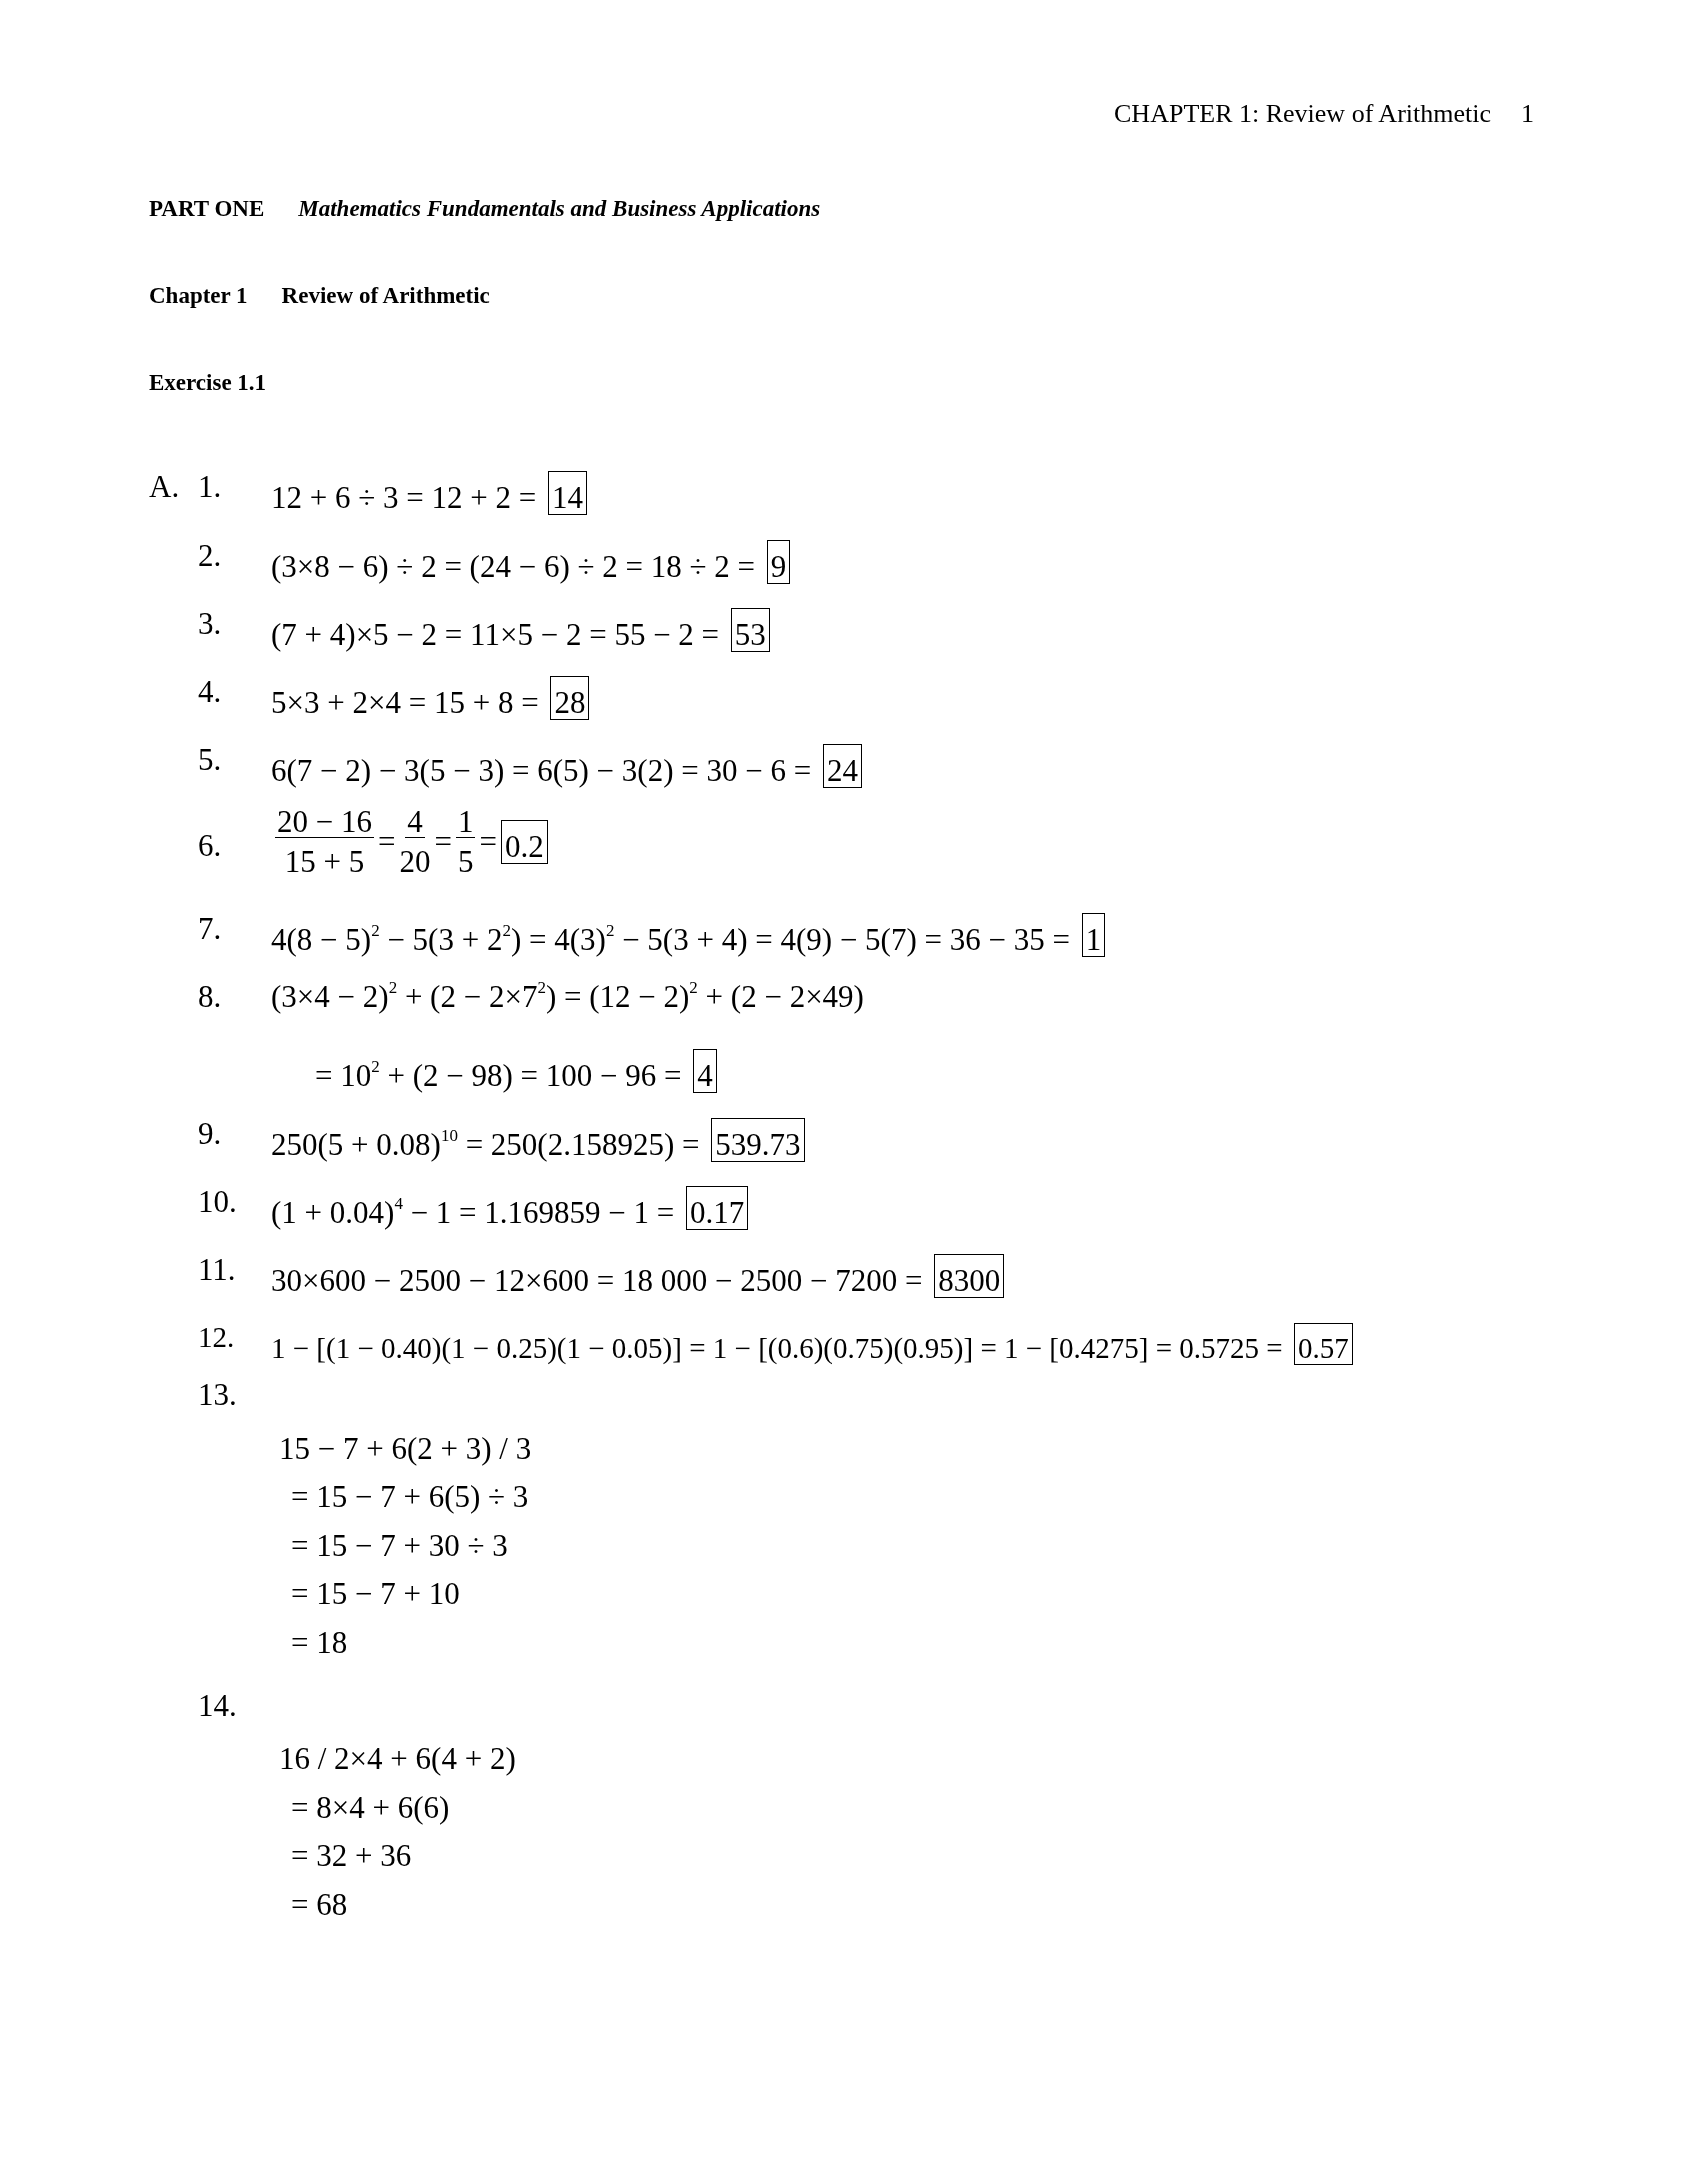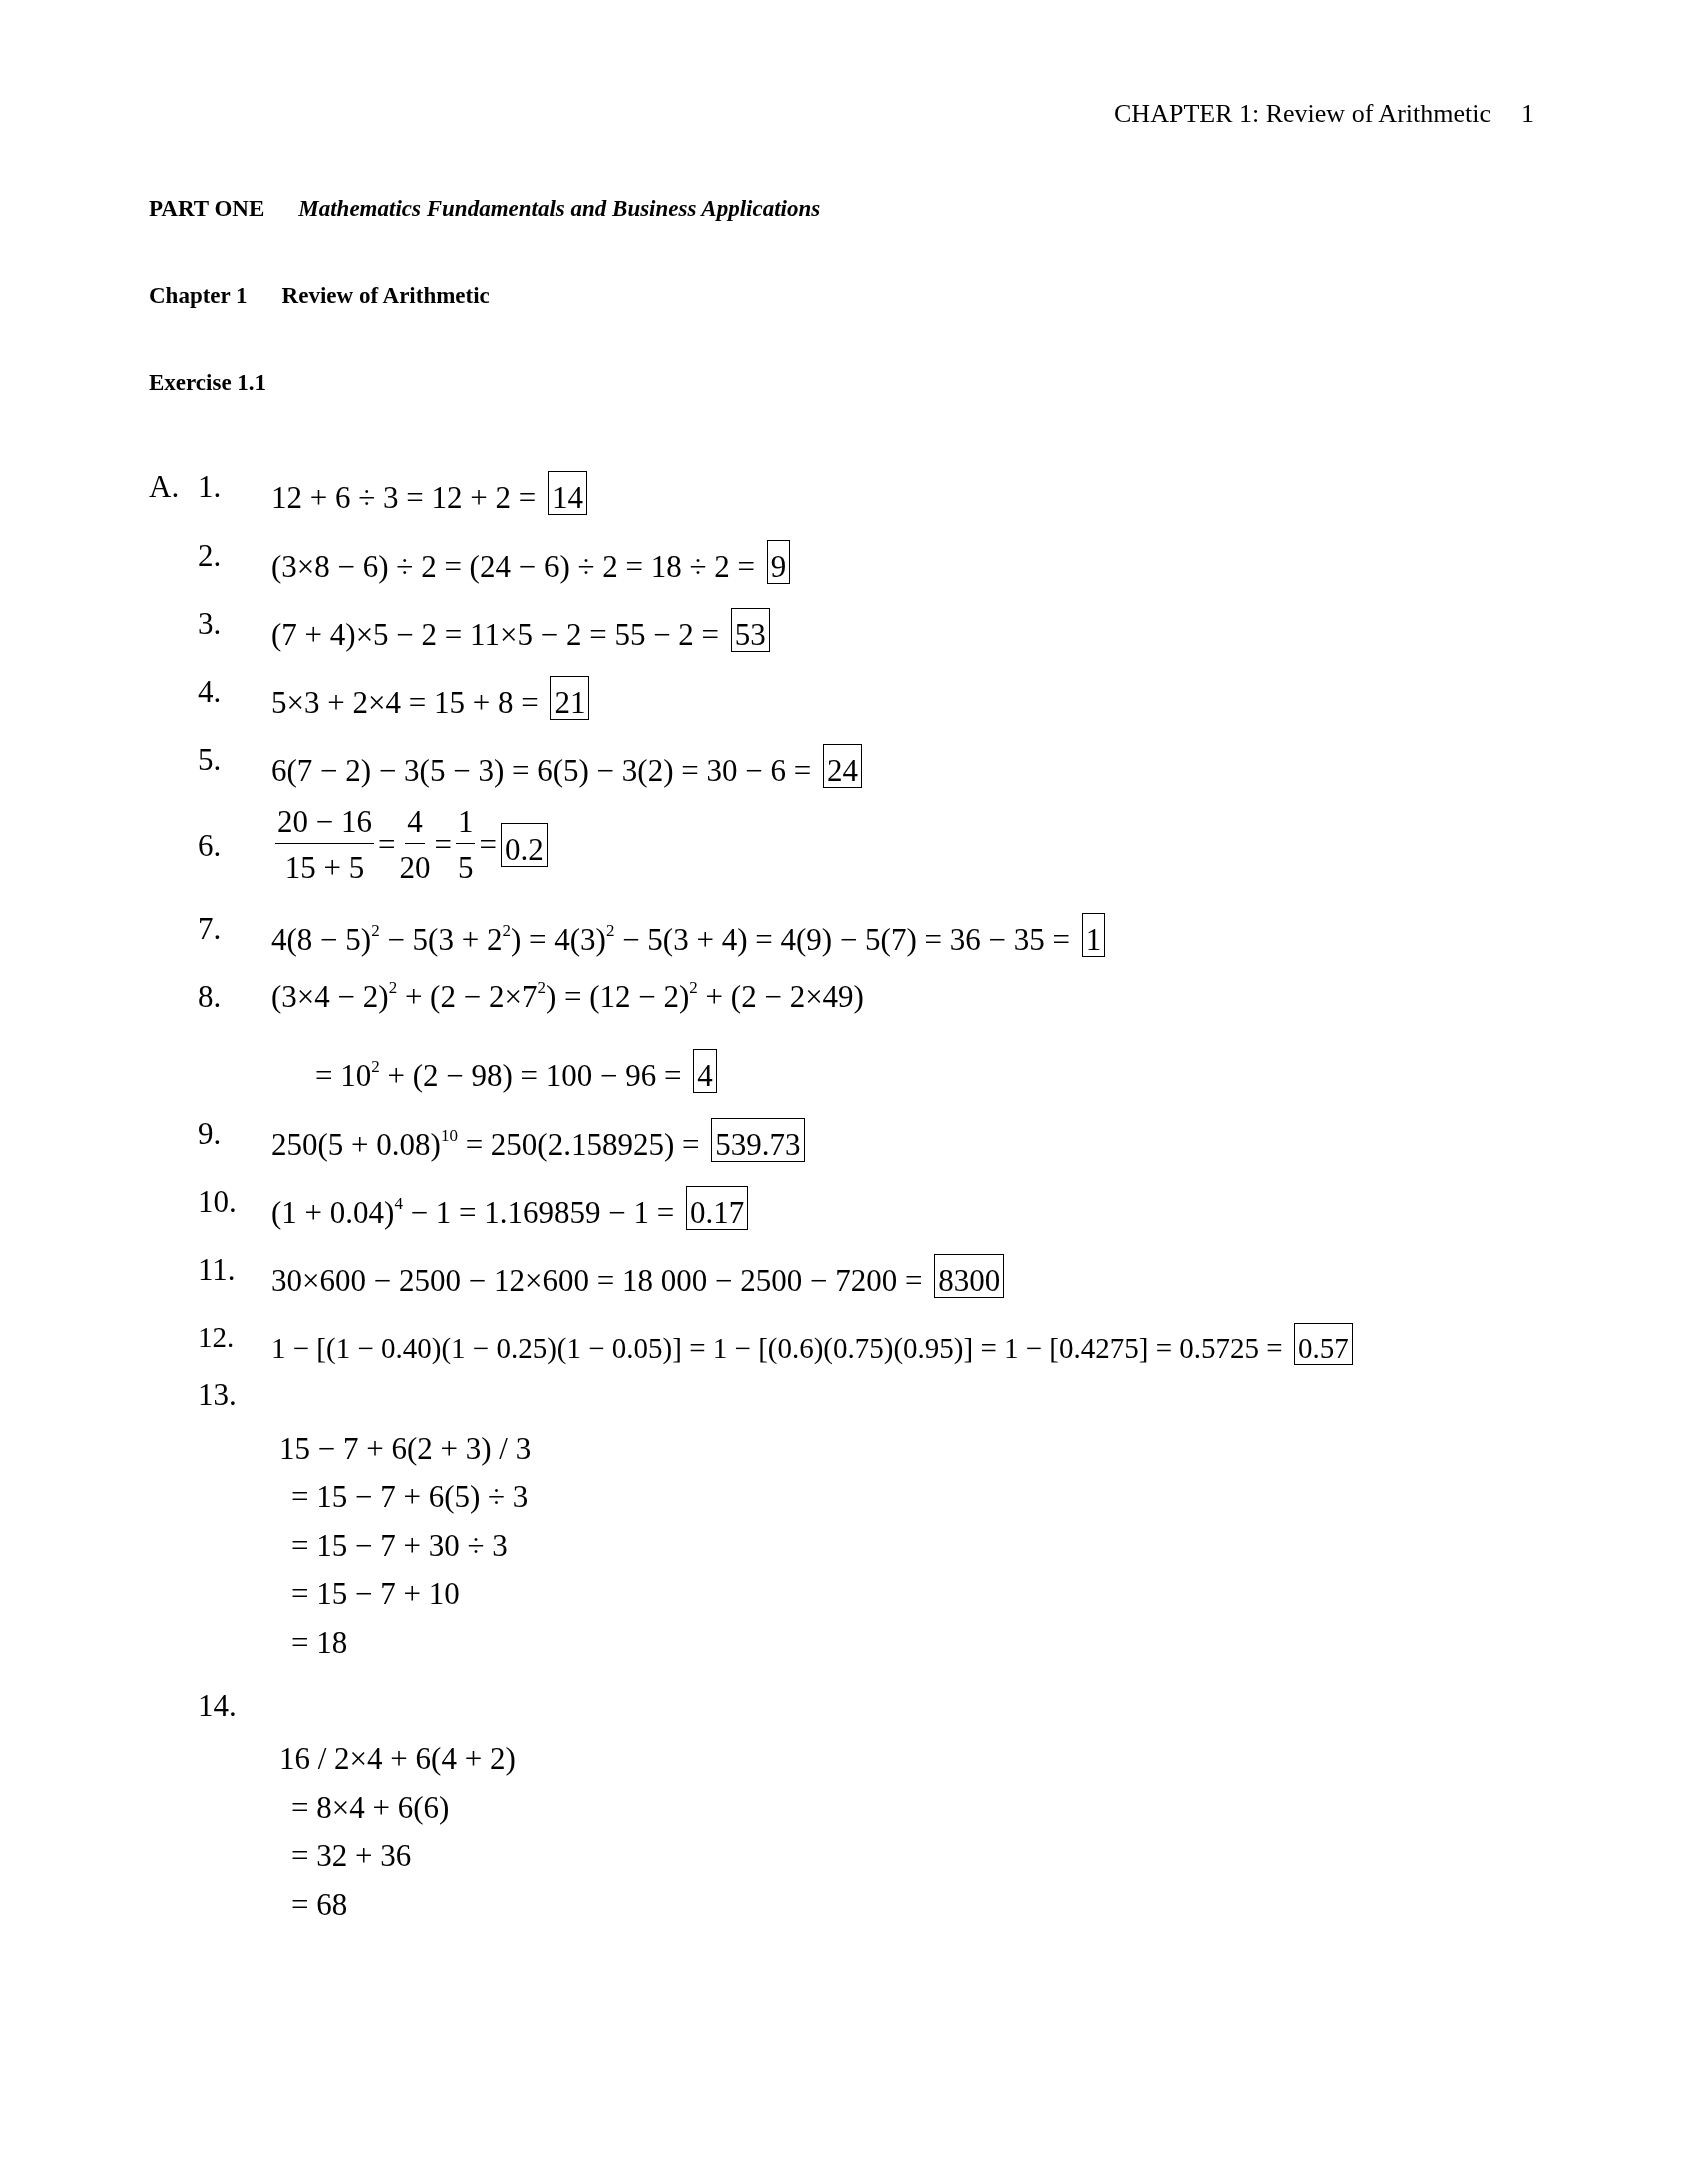--- a/index.html
+++ b/index.html
@@ -31,21 +31,21 @@
   .step.sub { left: 291px; }
   .box {
     display: inline-block; border: 1.5px solid #000; padding: 10px 3px 1px 3px;
     line-height: 1; margin-left: 4px;
   }
   sup { font-size: 17px; vertical-align: 14px; line-height: 0; }
   .frac {
     display: inline-flex; flex-direction: column; align-items: center; vertical-align: middle;
     margin: 0 4px;
   }
-  .frac .n { padding: 0 2px 6px 2px; border-bottom: 1.5px solid #000; }
+  .frac .n { padding: 0 2px 0 2px; border-bottom: 1.5px solid #000; }
   .frac .d { padding-top: 8px; }
   .p6 { display: flex; align-items: center; }
 </style>
 </head>
 <body>
 
 <div class="running-head">
   <span>CHAPTER 1: Review of Arithmetic</span><span class="pg">1</span>
 </div>
 
@@ -72,21 +72,21 @@
   <span class="expr"><span>(3×8 − 6) ÷ 2 = (24 − 6) ÷ 2 = 18 ÷ 2 =</span> <span class="box">9</span></span>
 </div>
 
 <div class="line" style="top:608px;">
   <span class="num">3.</span>
   <span class="expr"><span>(7 + 4)×5 − 2 = 11×5 − 2 = 55 − 2 =</span> <span class="box">53</span></span>
 </div>
 
 <div class="line" style="top:676px;">
   <span class="num">4.</span>
-  <span class="expr"><span>5×3 + 2×4 = 15 + 8 =</span> <span class="box">21</span></span>
+  <span class="expr"><span>5×3 + 2×4 = 15 + 8 =</span> <span class="box">28</span></span>
 </div>
 
 <div class="line" style="top:744px;">
   <span class="num">5.</span>
   <span class="expr"><span>6(7 − 2) − 3(5 − 3) = 6(5) − 3(2) = 30 − 6 =</span> <span class="box">24</span></span>
 </div>
 
 <div class="line" style="top:806px; height:79px;">
   <span class="num" style="top:24px;">6.</span>
   <span class="expr p6">

